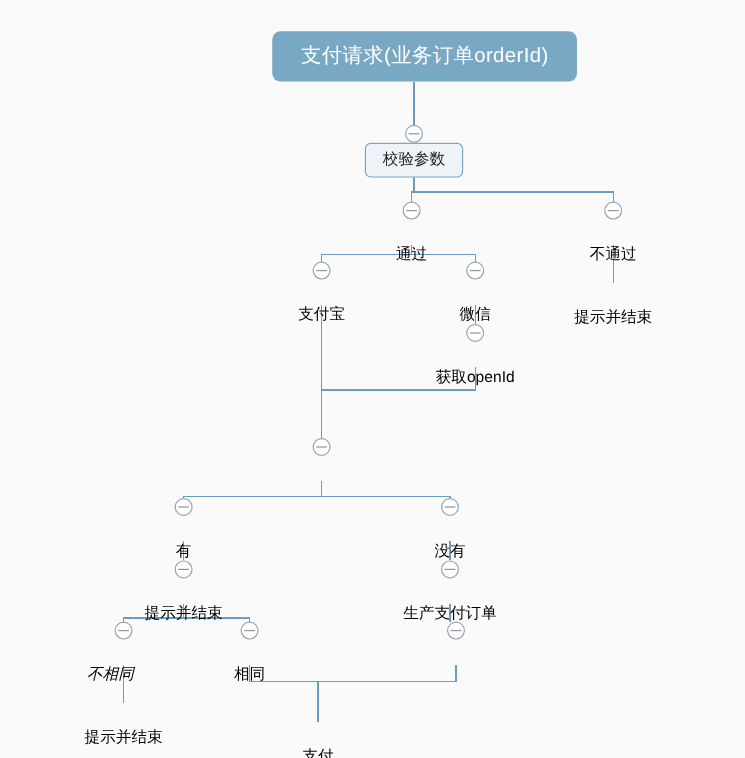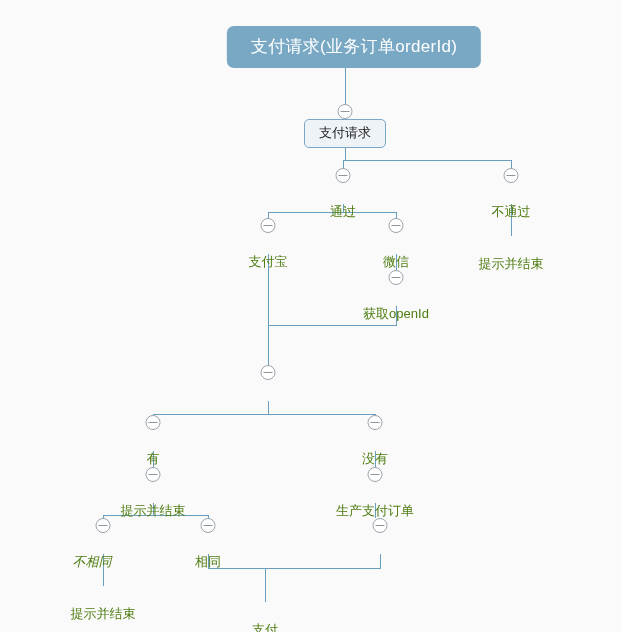--- a/index.html
+++ b/index.html
@@ -58,21 +58,21 @@
   .node.boxed .node-label {
     background: #eef3f8;
     color: #222222;
     font-size: 13px;
     border: 1px solid #7aa7c7;
     border-radius: 5px;
     padding: 5px 14px 6px 14px;
   }
   
   .node.plain .node-label {
-    color: #4d7c0f;
+    color: #000000;
     font-size: 13px;
     background: transparent;
     border: none;
     padding: 0;
     margin-top: 14px;
   }
   
   .collapse-toggle {
     position: absolute;
     width: 13px;
@@ -114,21 +114,21 @@
       <path d="M375,451 L375,467" fill="none" stroke="#6a9ec0" stroke-width="1" shape-rendering="crispEdges"></path>
       <path d="M153,503 L153,515 L103,515 L103,518" fill="none" stroke="#6a9ec0" stroke-width="1" shape-rendering="crispEdges"></path>
       <path d="M153,515 L208,515 L208,518" fill="none" stroke="#6a9ec0" stroke-width="1" shape-rendering="crispEdges"></path>
       <path d="M375,503 L375,518" fill="none" stroke="#6a9ec0" stroke-width="1" shape-rendering="crispEdges"></path>
       <path d="M103,554 L103,586" fill="none" stroke="#6a9ec0" stroke-width="1" shape-rendering="crispEdges"></path>
       <path d="M208,554 L208,568 L265,568 L265,602" fill="none" stroke="#6a9ec0" stroke-width="1" shape-rendering="crispEdges"></path>
       <path d="M380,554 L380,568 L265,568" fill="none" stroke="#6a9ec0" stroke-width="1" shape-rendering="crispEdges"></path>
     </svg>
 <div class="node root" style="left: 345px; top: 26px;"><span class="node-label">支付请求(业务订单orderId)</span></div>
     <div class="collapse-toggle" style="left: 345px; top: 104px;"></div>
-    <div class="node boxed" style="left: 345px; top: 119px;"><span class="node-label">支付请求</span></div>
+    <div class="node boxed" style="left: 345px; top: 119px;"><span class="node-label">校验参数</span></div>
     <div class="collapse-toggle" style="left: 343px; top: 168px;"></div>
     <div class="node plain" style="left: 343px; top: 190px;"><span class="node-label">通过</span></div>
     <div class="collapse-toggle" style="left: 511px; top: 168px;"></div>
     <div class="node plain" style="left: 511px; top: 190px;"><span class="node-label">不通过</span></div>
     <div class="node plain" style="left: 511px; top: 242px;"><span class="node-label">提示并结束</span></div>
     <div class="collapse-toggle" style="left: 268px; top: 218px;"></div>
     <div class="node plain" style="left: 268px; top: 240px;"><span class="node-label">支付宝</span></div>
     <div class="collapse-toggle" style="left: 396px; top: 218px;"></div>
     <div class="node plain" style="left: 396px; top: 240px; text-align: center;"><span class="node-label">微信</span></div>
     <div class="collapse-toggle" style="left: 396px; top: 270px;"></div>

